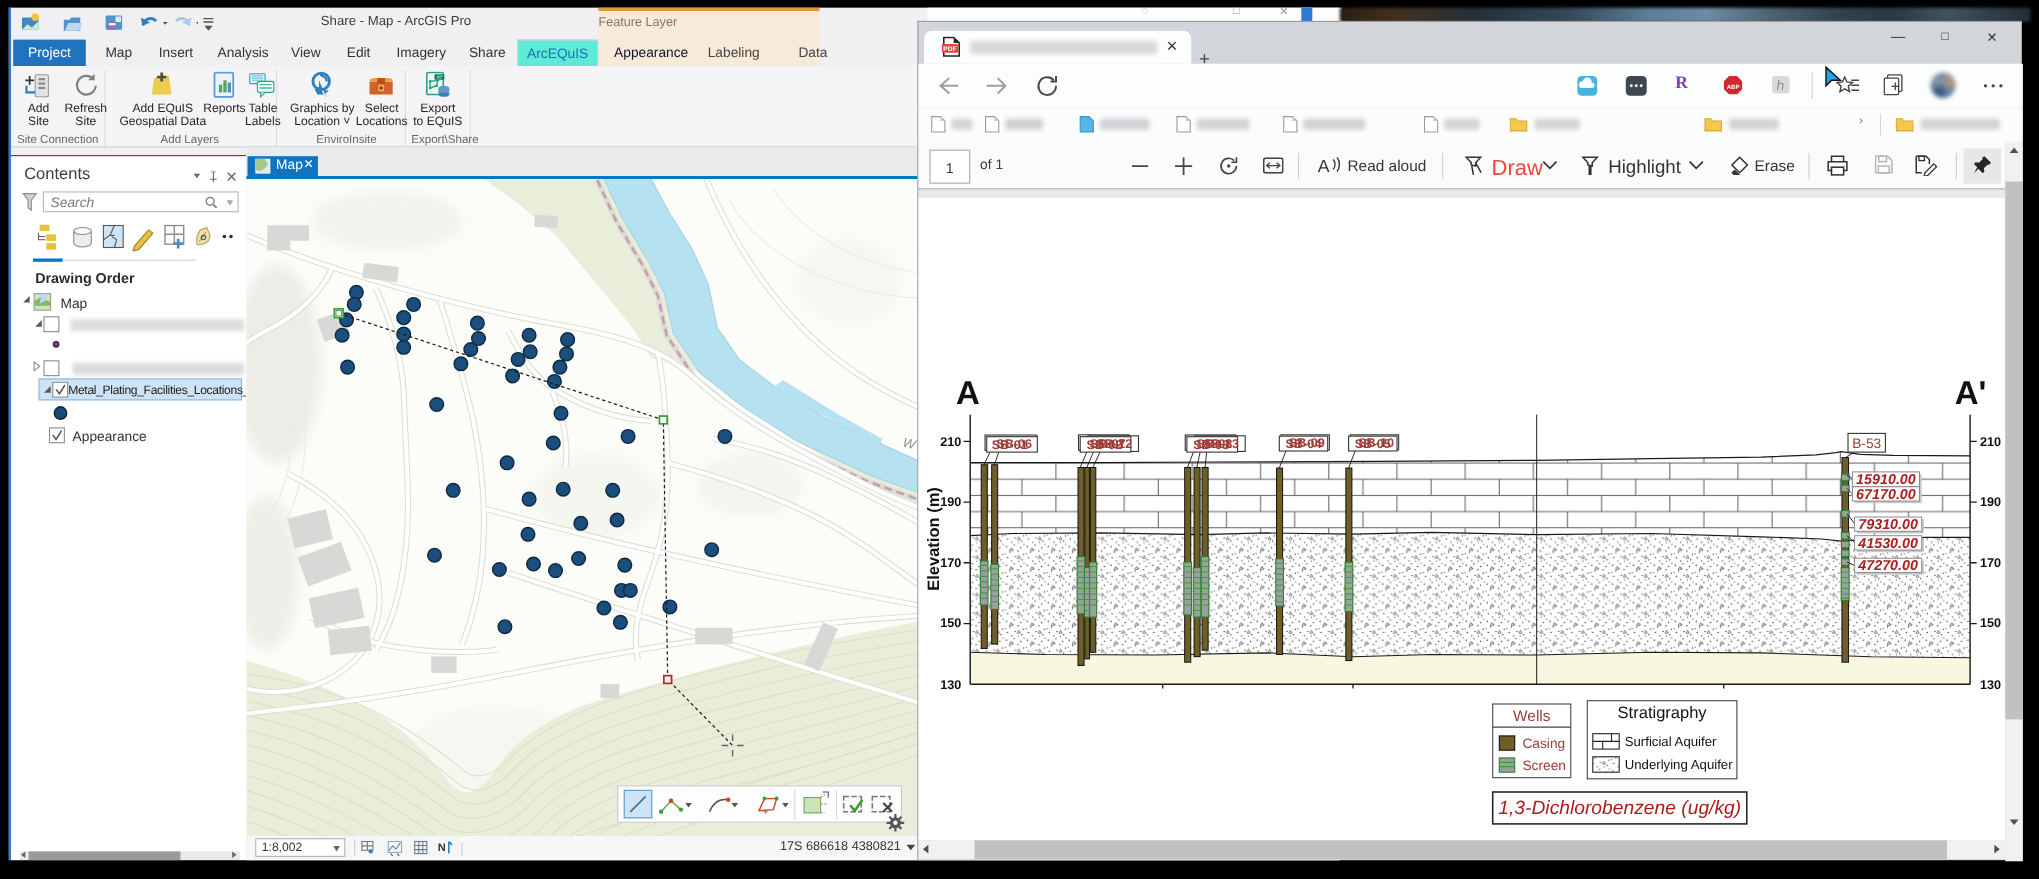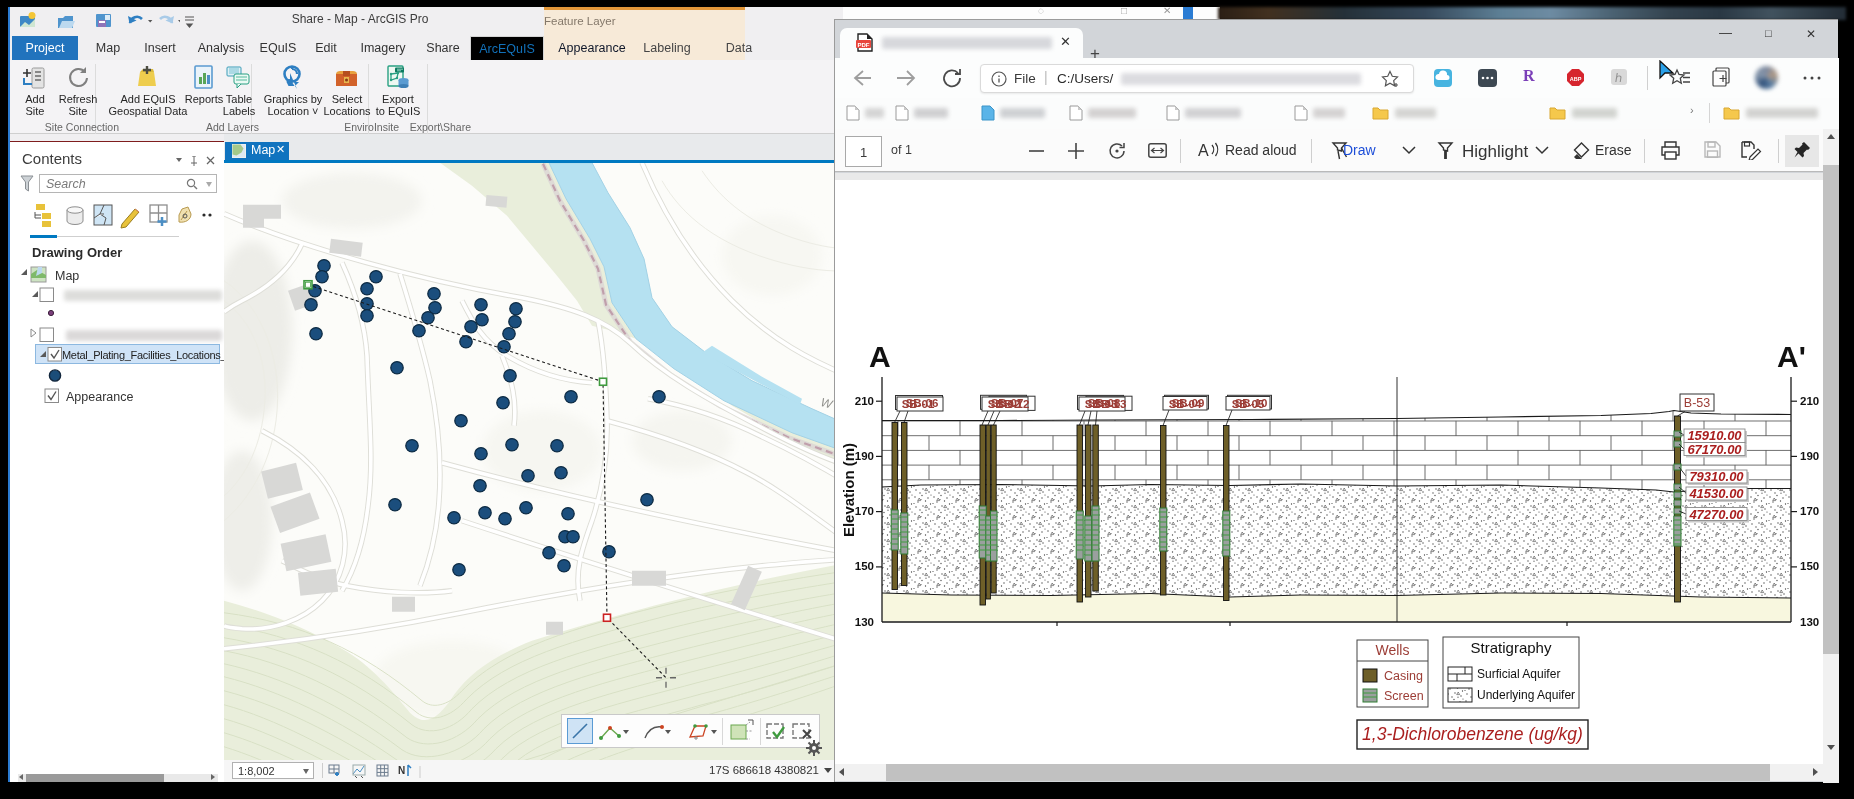--- a/index.html
+++ b/index.html
@@ -7,26 +7,26 @@
   .abs { position:absolute; }
   #stage { position:relative; width:1854px; height:799px; background:#000; }
   
   #arcgis { left:8px; top:7px; width:1210px; height:775px; background:#f0eff1; border-left:2px solid #2b7cd3; overflow:hidden; }
   #ag-title { left:0; top:0; width:1208px; height:29px; background:#f0eff1; }
   #ag-title .ttl { position:absolute; left:240px; top:5px; width:220px; text-align:center; font-size:12px; color:#3c3c3c; }
   .wbtn { position:absolute; top:3px; color:#8a8a8a; font-size:12px; }
   #ag-tabs { left:0; top:29px; width:1208px; height:24px; background:#f0eff1; }
   .agtab { position:absolute; top:0; height:24px; line-height:24px; font-size:12.5px; color:#333; text-align:center; }
   #tab-project { left:2px; width:66px; background:#2173bd; color:#fff; }
-  #tab-arceq { background:#000000; color:#1272bb; border:1px solid #d5d5d5; border-bottom:none; }
+  #tab-arceq { background:#5eead4; color:#1272bb; border:1px solid #d5d5d5; border-bottom:none; }
   #ctx-hdr { left:534px; top:0px; width:201px; height:29px; background:#f7ead8; border-top:3px solid #e2973a; }
   #ctx-hdr div { margin-top:5px; font-size:11.5px; color:#84786a; }
   #ctx-tabs { left:534px; top:29px; width:201px; height:24px; background:#f7ead8; }
   #ag-ribbon { left:0; top:53px; width:1208px; height:74px; background:#f4f3f5; border-bottom:1px solid #cfcfcf; }
-  .rgroup-label { position:absolute; top:61px; font-size:10.5px; color:#666; text-align:right;margin-left:24px; }
+  .rgroup-label { position:absolute; top:61px; font-size:10.5px; color:#666; text-align:center; }
   .rsep { position:absolute; top:4px; height:70px; width:1px; background:#dcdcdc; }
   .rbtn { position:absolute; top:5px; text-align:center; font-size:11px; color:#262626; line-height:11.5px; }
   .rbtn svg { display:block; margin:0 auto 3px auto; }
   
   #contents { left:0; top:134px; width:214px; height:641px; background:#fff; border-top:1px solid #7f1d1d; overflow:hidden; }
   
   #mapview { left:214px; top:127px; width:994px; height:649px; background:#e8eaec; }
   #doctabs { left:0; top:0; width:994px; height:26px; background:#e8eaec; }
   #maptab { position:absolute; left:1px; top:7.5px; width:64px; height:19px; background:#1073bf; font-size:12.5px; color:#fff; }
   #blueline { left:0; top:26px; width:994px; height:2.5px; background:#0079c1; }
@@ -89,21 +89,21 @@
     <span class="wbtn" style="left:1028px">○</span>
     <span class="wbtn" style="left:1110px">□</span>
     <span class="wbtn" style="left:1148px">✕</span>
     <div class="abs" style="left:1172px;top:0;width:9px;height:22px;background:#2b7cd3"></div>
   </div>
   <div id="ag-tabs" class="abs">
     <div id="tab-project" class="agtab">Project</div>
     <div class="agtab" style="left:76px;width:44px">Map</div>
     <div class="agtab" style="left:126px;width:48px">Insert</div>
     <div class="agtab" style="left:180px;width:62px">Analysis</div>
-    <div class="agtab" style="left:246px;width:44px">EQuIS</div>
+    <div class="agtab" style="left:246px;width:44px">View</div>
     <div class="agtab" style="left:296px;width:40px">Edit</div>
     <div class="agtab" style="left:342px;width:62px">Imagery</div>
     <div class="agtab" style="left:408px;width:50px">Share</div>
     <div id="tab-arceq" class="agtab" style="left:460px;width:74px">ArcEQuIS</div>
   </div>
   <div id="ctx-hdr" class="abs">
         <div>Feature Layer</div>
       </div>
   <div id="ctx-tabs" class="abs">
     <div class="agtab" style="left:10px;width:76px;color:#0f172a">Appearance</div>
@@ -579,34 +579,20 @@
   <span class="abs" style="left:971px;top:7px;color:#333;font-size:12px">✕</span>
   <div id="etoolbar">
     <svg class="abs" style="left:18px;top:9px" width="110" height="22">
       <path d="M18 11 H3 M10 4 l-8 7 8 7" stroke="#9e9e9e" stroke-width="1.8" fill="none"></path>
       <path d="M44 11 H61 M54 4 l7 7 -7 7" stroke="#9e9e9e" stroke-width="1.8" fill="none"></path>
     </svg>
     <svg class="abs" style="left:104px;top:8px" width="24" height="24">
           <path d="M19 7 a8 8 0 1 0 2 5" stroke="#4a4a4a" stroke-width="1.8" fill="none"></path>
           <path d="M21 3 v5 h-5" stroke="#4a4a4a" stroke-width="1.8" fill="none"></path>
         </svg>
-    <div class="abs" style="left:145px;top:6px;width:434px;height:29px;background:#fff;border:1px solid #dadada;border-radius:4px;box-shadow:0 1px 2px rgba(0,0,0,0.08)">
-      <svg class="abs" style="left:10px;top:6px" width="17" height="17">
-            <circle cx="8" cy="8" r="7" stroke="#555" fill="none" stroke-width="1.2"></circle>
-            <path d="M8 4.5 v1.5 M8 7.5 v4" stroke="#555" stroke-width="1.3"></path>
-          </svg>
-      <span class="abs" style="left:33px;top:6px;font-size:13.5px;color:#3a3a3a">File</span>
-      <span class="abs" style="left:63px;top:4px;font-size:14px;color:#bbb">|</span>
-      <span class="abs" style="left:76px;top:6px;font-size:13.5px;color:#2b2b2b">C:/Users/</span>
-      <div class="blob blur1" style="left:140px;top:8px;width:240px;height:12px;background:#dcdce0"></div>
-      <svg class="abs" style="left:400px;top:5px" width="19" height="19">
-            <path d="M9 1.5 l2.3 4.8 5.2 .7 -3.8 3.6 .9 5.2 -4.6 -2.5 -4.6 2.5 .9 -5.2 -3.8 -3.6 5.2 -.7 z" fill="none" stroke="#555" stroke-width="1.2"></path>
-            <path d="M15 13 v4 M13 15 h4" stroke="#555" stroke-width="1.2"></path>
-          </svg>
-    </div>
     <div class="abs" style="left:599px;top:11px;width:18px;height:18px;border-radius:4px;background:#47b4e0"><svg width="18" height="18">
             <path d="M4 11 a3 3 0 0 1 1 -6 a4 4 0 0 1 8 1 a2.5 2.5 0 0 1 0 5 z" fill="#fff"></path>
           </svg></div>
     <div class="abs" style="left:643px;top:11px;width:19px;height:18px;border-radius:4px;background:#3d4852"><svg width="19" height="18">
             <circle cx="5" cy="9" r="1.3" fill="#fff"></circle>
             <circle cx="9.5" cy="9" r="1.3" fill="#fff"></circle>
             <circle cx="14" cy="9" r="1.3" fill="#fff"></circle>
           </svg></div>
     <span class="abs" style="left:688px;top:9px;font-size:16px;font-weight:bold;color:#7b3fb8;font-family:'Liberation Serif',serif">R</span>
     <div class="abs" style="left:732px;top:11px;width:17px;height:17px"><svg width="17" height="17">
@@ -703,21 +689,21 @@
     <svg class="abs" style="left:363px;top:12px" width="24" height="20">
           <text x="0" y="15" font-size="16" fill="#333">A</text>
           <path d="M14 4 a7 7 0 0 1 0 9 M17.5 2 a11 11 0 0 1 0 13" stroke="#333" stroke-width="1.3" fill="none"></path>
         </svg>
     <span class="abs" style="left:390px;top:13px;font-size:14px;color:#333">Read aloud</span>
     <div class="abs" style="left:476px;top:10px;width:1px;height:24px;background:#cfcfcf"></div>
     <svg class="abs" style="left:496px;top:12px" width="17" height="19">
           <path d="M2 2 h13 l-4.5 5 v3 l-4 -1 v-2 z" fill="none" stroke="#333" stroke-width="1.4"></path>
           <path d="M7 10 l1.5 8 M10.5 7 l5 9" stroke="#333" stroke-width="1.4" fill="none"></path>
         </svg>
-    <span class="abs" style="left:508px;top:13px;font-size:14px;color:#1d4ed8">Draw</span>
+    <span class="abs" style="left:521px;top:13px;font-size:20px;color:#ef4444">Draw</span>
     <svg class="abs" style="left:567px;top:17px" width="14" height="9">
           <path d="M1 1 l6 6 6 -6" stroke="#333" stroke-width="1.5" fill="none"></path>
         </svg>
     <svg class="abs" style="left:602px;top:12px" width="17" height="19">
           <path d="M2 2 h13 l-4.5 5 v3 l-4 -1 v-2 z" fill="none" stroke="#333" stroke-width="1.4"></path>
           <path d="M8.5 10 v8" stroke="#333" stroke-width="2.8"></path>
         </svg>
     <span class="abs" style="left:627px;top:13px;font-size:17px;color:#333">Highlight</span>
     <svg class="abs" style="left:700px;top:17px" width="14" height="9">
           <path d="M1 1 l6 6 6 -6" stroke="#333" stroke-width="1.5" fill="none"></path>

